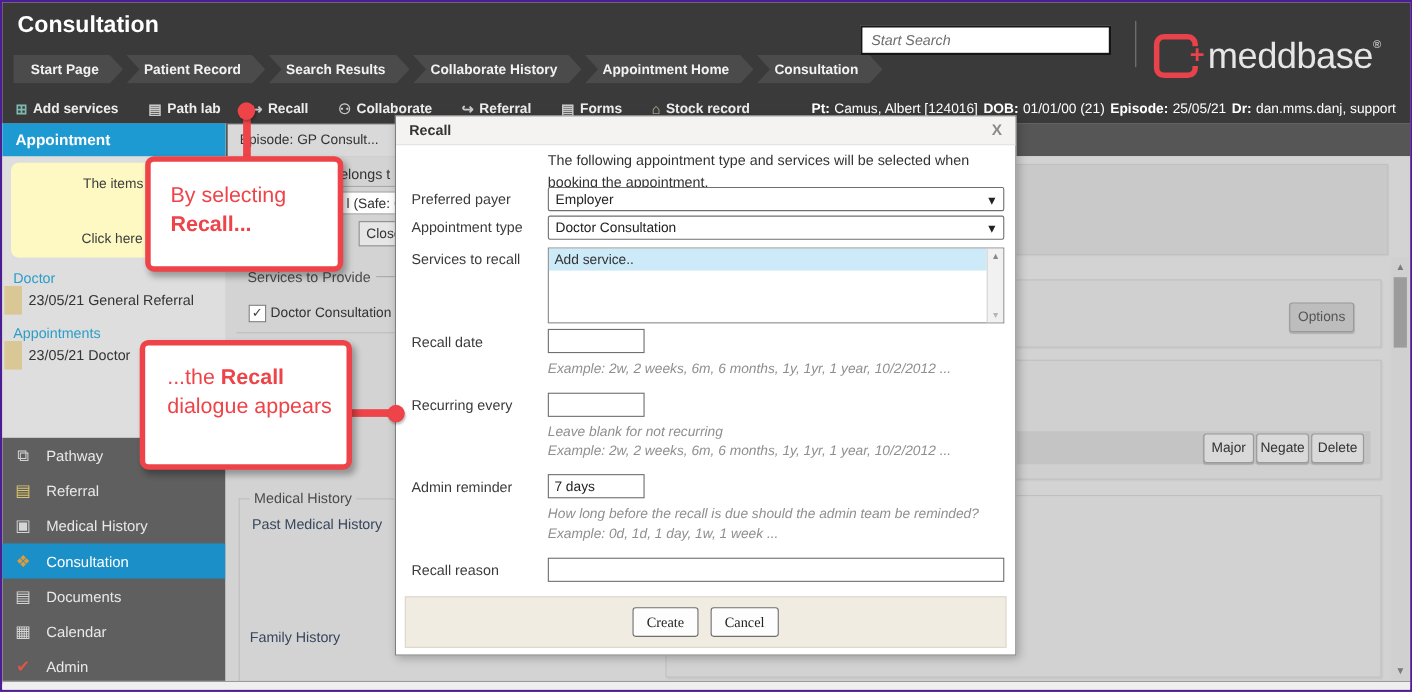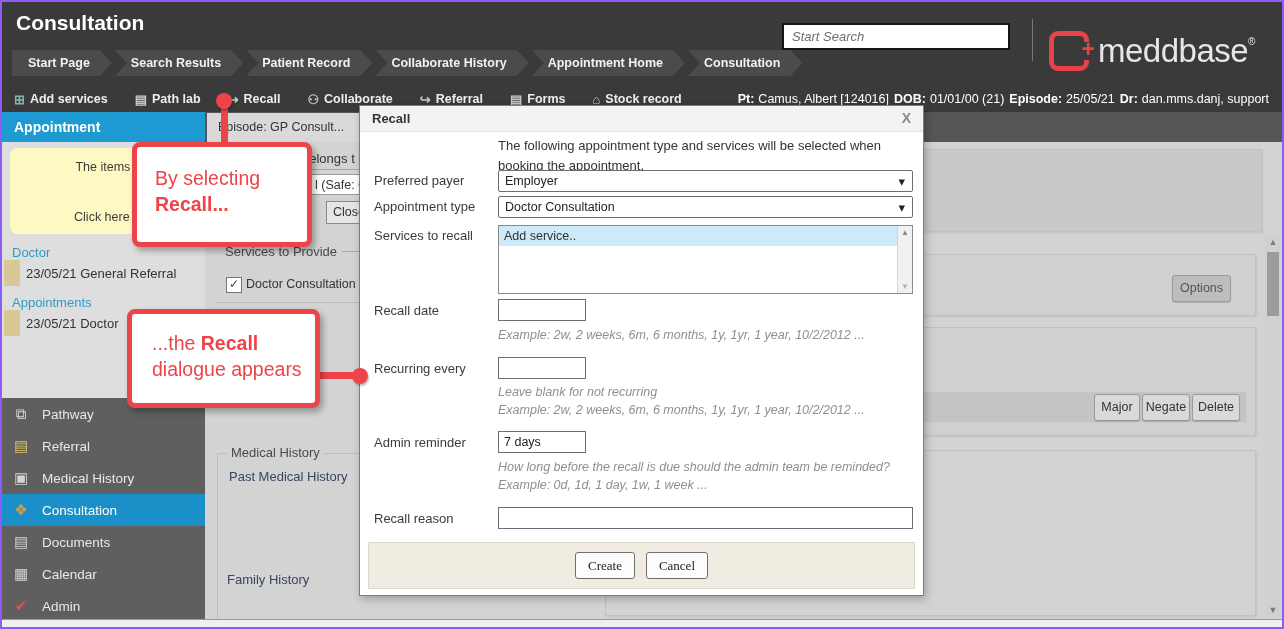--- a/index.html
+++ b/index.html
@@ -1,16 +1,16 @@
 <!DOCTYPE html>
 <html><head>
 <meta charset="utf-8">
 <style>
   html,body{margin:0;padding:0;background:#fff;font-family:"Liberation Sans",sans-serif;}
-  .screen{position:relative;width:1284px;height:629px;background:#d3d3d3;border:2px solid #8b5cf6;box-sizing:border-box;overflow:hidden;}
+  .screen{position:relative;width:1284px;height:629px;background:#d3d3d3;border:2px solid #4c1d95;box-sizing:border-box;overflow:hidden;}
 
   
   .header{position:absolute;left:0;top:0;width:100%;height:110px;background:#3a3a3a;z-index:2;}
   .page-title{position:absolute;left:14px;top:9px;font-size:21px;font-weight:700;color:#fff;}
   .crumbs{position:absolute;left:10px;top:48px;display:flex;height:26px;}
   .crumb{height:26px;line-height:26px;background:#4b4b4b;color:#f2f2f2;font-size:12.5px;font-weight:700;
          padding:0 22px 0 16px;margin-right:3px;
          clip-path:polygon(0 0,calc(100% - 12px) 0,100% 50%,calc(100% - 12px) 100%,0 100%,12px 50%);}
   .crumb.first{clip-path:polygon(0 0,calc(100% - 12px) 0,100% 50%,calc(100% - 12px) 100%,0 100%);}
   .search{position:absolute;left:780px;top:21px;width:228px;height:27px;border:2px solid #151515;background:#fff;
@@ -104,36 +104,36 @@
   .hint{position:absolute;left:138px;font-size:12.5px;font-style:italic;color:#8f8f8f;white-space:nowrap;}
   .dlg-footer{position:absolute;left:8px;right:8px;top:436px;height:47px;background:#f0ece1;border:1px solid #ddd8cb;
               box-sizing:border-box;display:flex;align-items:center;justify-content:center;gap:11px;}
   .dlg-btn{height:27px;padding:0 12px;background:#fdfdfd;border:1px solid #6f6f6f;border-radius:3px;
            font-size:13px;color:#222;font-family:Liberation Serif, serif;cursor:pointer;}
 
   
   .callout{position:absolute;background:#fff;border:5px solid #ee4348;border-radius:8px;box-shadow:3px 4px 6px rgba(0,0,0,.3);
            z-index:10;box-sizing:border-box;color:#ee4348;font-size:19.5px;line-height:1.35;}
   .co1{left:130px;top:140px;width:180px;height:105px;padding:18px 0 0 18px;}
-  .co2{left:125px;top:307px;width:193px;height:99px;padding:16px 0 0 20px;}
+  .co2{left:125px;top:307px;width:193px;height:118px;padding:16px 0 0 20px;}
   .connector{position:absolute;background:#ee4348;z-index:9;}
   .dot{position:absolute;width:16px;height:16px;border-radius:50%;background:#ee4348;z-index:10;box-shadow:1px 2px 2px rgba(0,0,0,.25);}
 </style>
 </head>
 <body>
 
 <div class="screen">
 
   <div class="header">
     <div class="page-title">Consultation</div>
 
     <div class="crumbs">
       <div class="crumb first">Start Page</div>
+      <div class="crumb">Patient Record</div>
       <div class="crumb">Search Results</div>
-      <div class="crumb">Patient Record</div>
       <div class="crumb">Collaborate History</div>
       <div class="crumb">Appointment Home</div>
       <div class="crumb">Consultation</div>
     </div>
 
     <input class="search" type="text" placeholder="Start Search" style="">
     <div class="hdr-divider"></div>
     <div class="logo">
       <div class="logo-icon"></div>
       <div class="logo-text"><span>meddbase</span><sup class="logo-reg">®</sup></div>

